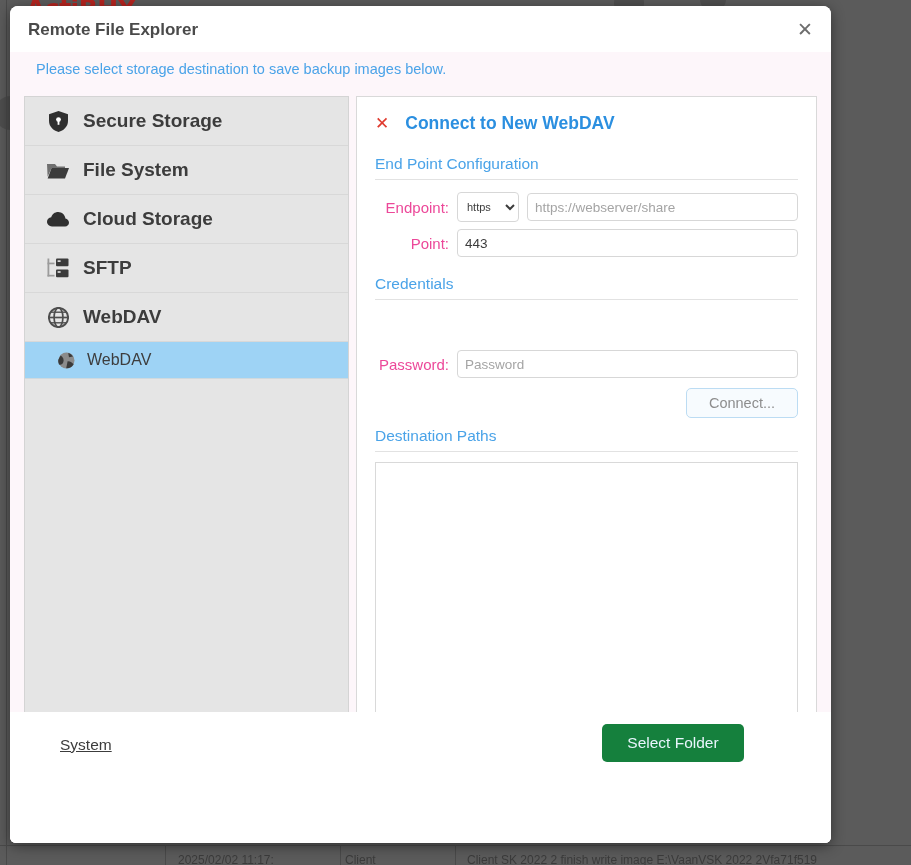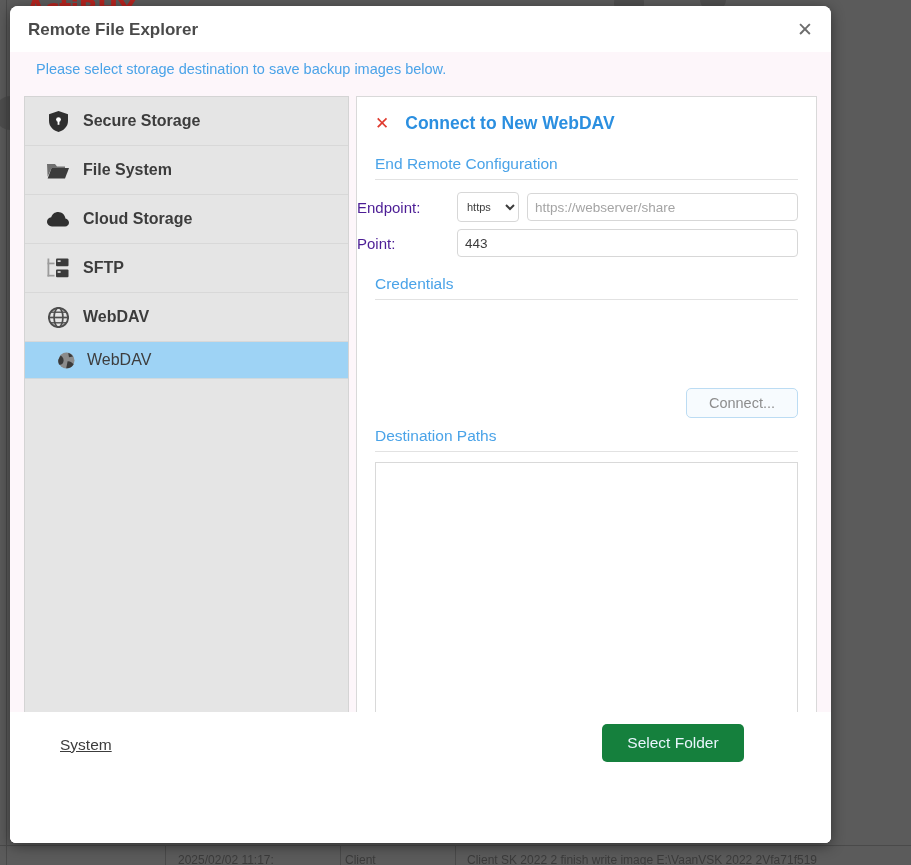--- a/index.html
+++ b/index.html
@@ -128,21 +128,21 @@
     position: relative;
     height: 49px;
     border-bottom: 1px solid #d8d8d8;
     display: flex;
     align-items: center;
     padding-left: 22px;
     box-sizing: border-box;
     cursor: pointer;
   }
   .nav-item .nav-label {
-    font-size: 16px;
+    font-size: 19px;
     font-weight: bold;
     color: #3c3c3c;
     margin-left: 14px;
   }
   .nav-icon {
     width: 22px;
     height: 22px;
     display: inline-flex;
     align-items: center;
     justify-content: center;
@@ -220,21 +220,22 @@
     background: #e2e2e2;
   }
 
   .form-row {
     position: absolute;
     display: flex;
     align-items: center;
   }
   .form-label {
     font-size: 15px;
-    color: #4c1d95;
+    color: #ec4899;
+    text-align: right;
     width: 92px;
     flex: 0 0 92px;
     margin-right: 8px;
   }
   .txt-input {
     height: 28px;
     border: 1px solid #d7d7d7;
     border-radius: 4px;
     box-sizing: border-box;
     font-size: 13.5px;
@@ -421,41 +422,45 @@
 
     </div>
 
     <div id="right-panel">
 
       <div id="conn-header">
         <span id="conn-x">✕</span>
         <span id="conn-title">Connect to New WebDAV</span>
       </div>
 
-      <div class="section-head" style="top:58px;">End Remote Configuration</div>
+      <div class="section-head" style="top:58px;">End Point Configuration</div>
       <div class="section-rule" style="top:82px;"></div>
 
       <div class="form-row" style="left:0;top:95px;right:18px;">
         <span class="form-label">Endpoint:</span>
         <select class="proto-select">
           <option>https</option>
           <option>http</option>
         </select>
         <input class="txt-input" type="text" style="flex: 1 1 0%; margin-left: 8px;" placeholder="https://webserver/share" value="">
       </div>
 
       <div class="form-row" style="left:0;top:132px;right:18px;">
         <span class="form-label">Point:</span>
         <input class="txt-input" type="text" style="flex: 1 1 0%;" value="443">
       </div>
 
       <div class="section-head" style="top:178px;">Credentials</div>
       <div class="section-rule" style="top:202px;"></div>
 
 
+      <div class="form-row" style="left:0;top:253px;right:18px;">
+        <span class="form-label">Password:</span>
+        <input class="txt-input" type="password" style="flex: 1 1 0%;" placeholder="Password" value="">
+      </div>
 
       <button class="ghost-btn" style="right:18px;top:291px;width:112px;">Connect...</button>
 
       <div class="section-head" style="top:330px;">Destination Paths</div>
       <div class="section-rule" style="top:354px;"></div>
 
       <div id="paths-box" style="top:365px;height:263px;"></div>
 
       <button class="ghost-btn" style="right:18px;top:640px;width:162px;">Save Connection</button>
 

